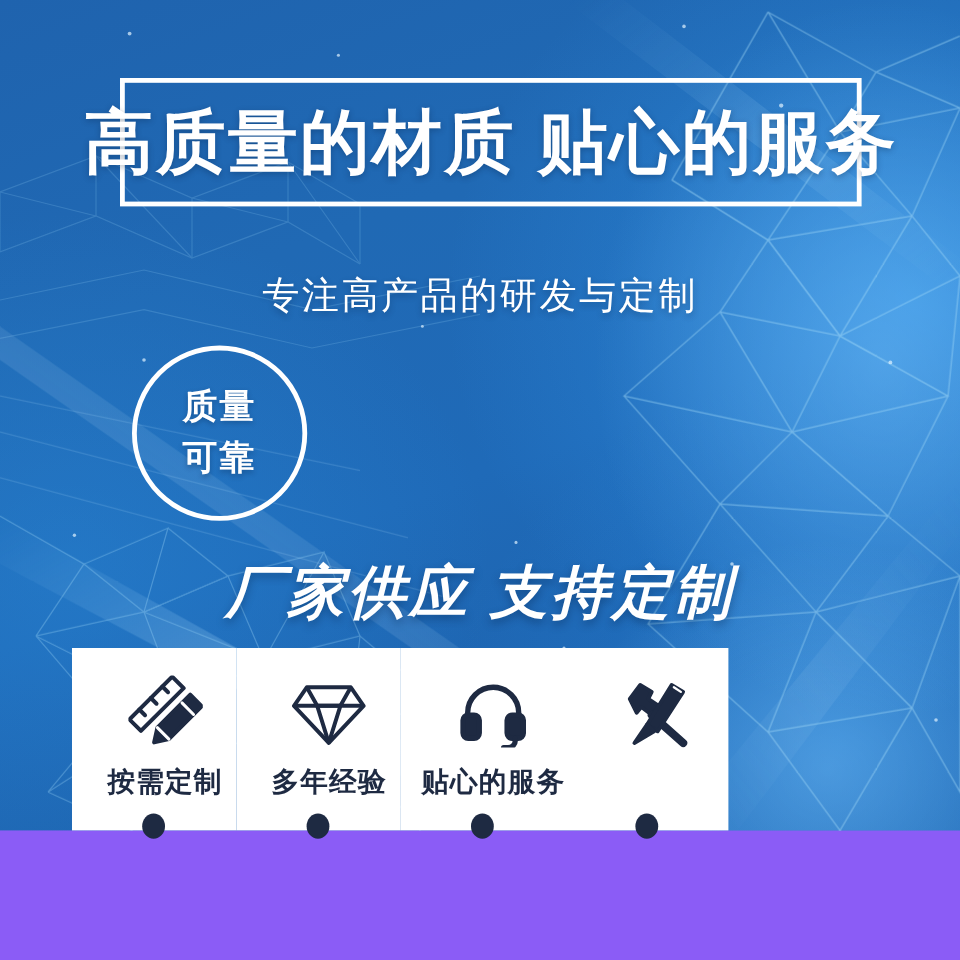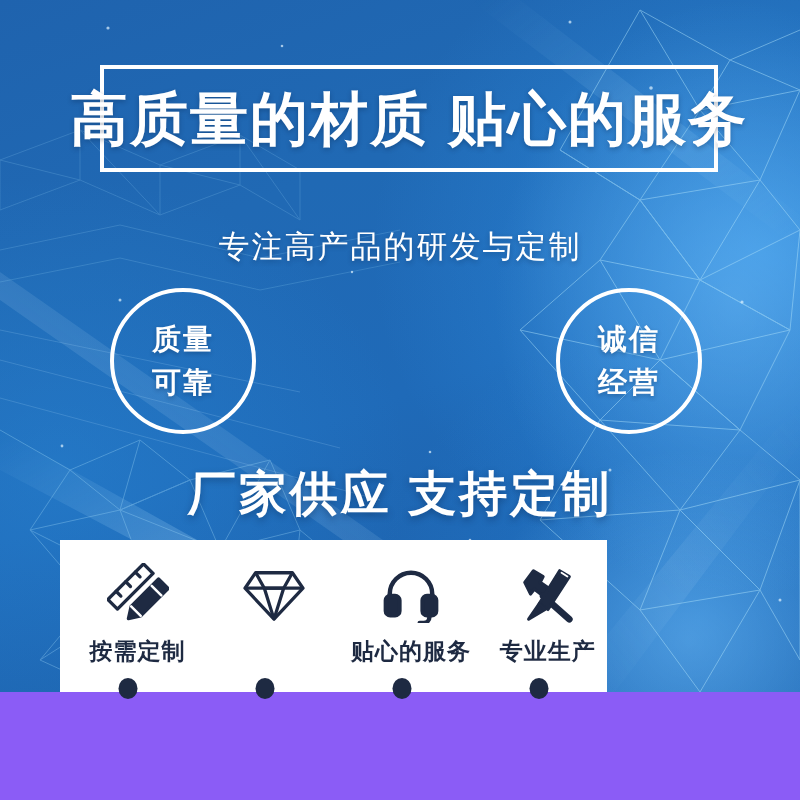--- a/index.html
+++ b/index.html
@@ -93,20 +93,21 @@
   .big-headline {
     position:absolute;
     left:0; top:462px; width:800px;
     text-align:center;
     color:#ffffff;
     font-size:48px;
     font-weight:bold;
     letter-spacing:3px;
     white-space:nowrap;
     text-shadow:0 3px 7px rgba(0,25,60,0.35);
+    font-style:italic;
   }
 
   
   .card-row {
     position:absolute;
     left:60px; top:540px;
     width:547px; height:152px;
     display:flex;
     justify-content:flex-start;
   }
@@ -263,24 +264,20 @@
     <div class="headline-text">高质量的材质 贴心的服务</div>
   </div>
 
   <div class="subtitle">专注高产品的研发与定制</div>
 
   <div class="circle-row">
     <div class="circle">
       <span>质量</span>
       <span>可靠</span>
     </div>
-    <div class="circle">
-      <span>诚信</span>
-      <span>经营</span>
-    </div>
   </div>
 
   <div class="big-headline">厂家供应 支持定制</div>
 
   <div class="card-row">
 
     <div class="card">
       <div class="card-icon">
         <svg width="62" height="62" viewBox="0 0 64 64" fill="none" stroke="#1e2a42" stroke-width="3.4" stroke-linecap="round" stroke-linejoin="round">
           <g transform="rotate(45 32 32)">
@@ -299,20 +296,21 @@
     <div class="card">
       <div class="card-icon">
         <svg width="62" height="58" viewBox="0 0 64 60" fill="none" stroke="#1e2a42" stroke-width="3.4" stroke-linejoin="round">
           <path d="M13 8 h38 l11 16 l-30 32 l-30 -32 z"></path>
           <path d="M2 24 h60"></path>
           <path d="M13 8 l9 16 l10 32"></path>
           <path d="M51 8 l-9 16 l-10 32"></path>
           <path d="M22 24 h20"></path>
         </svg>
       </div>
+      <div class="card-label">多年经验</div>
       <div class="card-dot"></div>
     </div>
 
     <div class="card">
       <div class="card-icon">
         <svg width="58" height="58" viewBox="0 0 60 60" fill="none" stroke="#1e2a42" stroke-width="4.6" stroke-linecap="round" stroke-linejoin="round">
           <path d="M8 38 V30 a22 22 0 0 1 44 0 v8"></path>
           <rect x="4" y="32" width="14" height="20" rx="4.5" fill="#1e2a42" stroke="#1e2a42"></rect>
           <rect x="42" y="32" width="14" height="20" rx="4.5" fill="#1e2a42" stroke="#1e2a42"></rect>
           <path d="M49 52 v2 a6 6 0 0 1 -6 6 h-4"></path>
@@ -327,19 +325,18 @@
         <svg width="62" height="62" viewBox="0 0 64 64" fill="none" stroke="#1e2a42" stroke-width="3.2" stroke-linecap="round" stroke-linejoin="round">
 
           <path d="M8 20 L17 8 l10 6 l-3 6 l9 6 l-6 8 l-9 -7 l-4 5 z" fill="#1e2a42" stroke="#1e2a42"></path>
           <path d="M27 34 L54 58" stroke-width="7"></path>
 
           <path d="M44 8 l10 6 l-22 34 l-9 -6 z" fill="#1e2a42" stroke="#1e2a42"></path>
           <path d="M46 10 l6 4" stroke="#ffffff" stroke-width="2"></path>
           <path d="M23 42 L12 58 l17 -10 z" fill="#1e2a42" stroke="#1e2a42"></path>
         </svg>
       </div>
-      <div class="card-label">专业生产</div>
       <div class="card-dot"></div>
     </div>
 
   </div>
 
 </div>
 
 </body></html>

